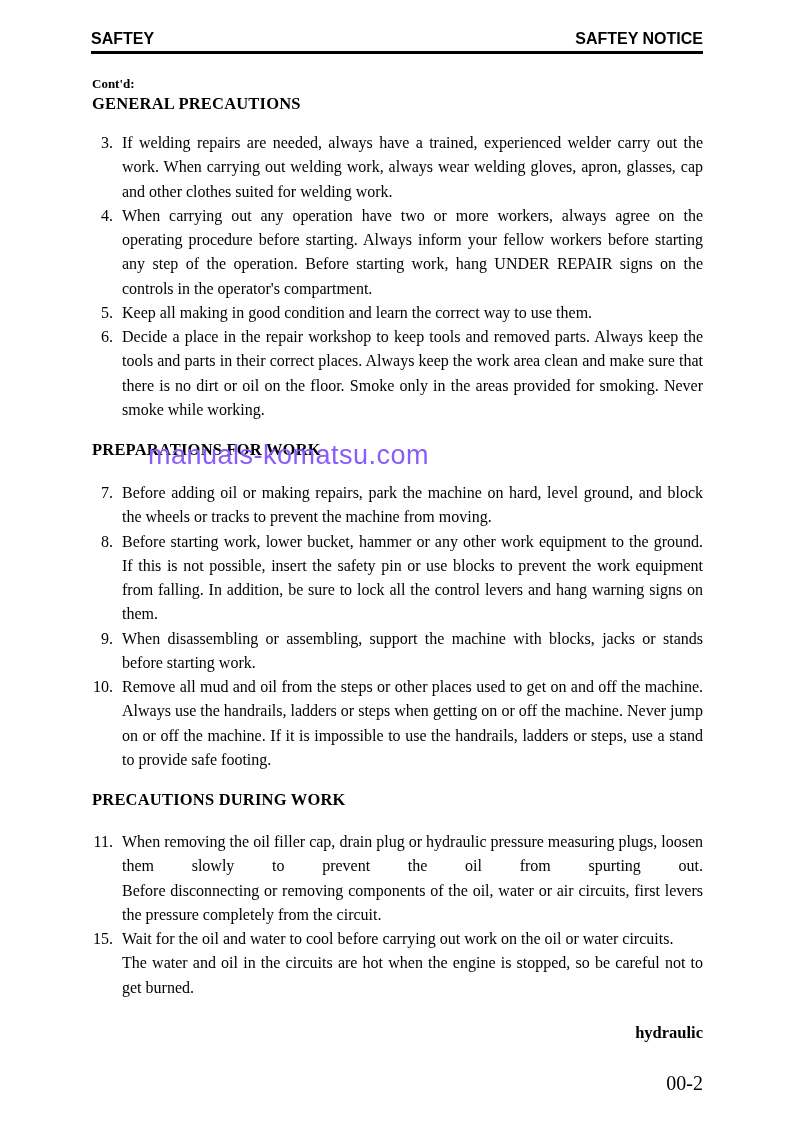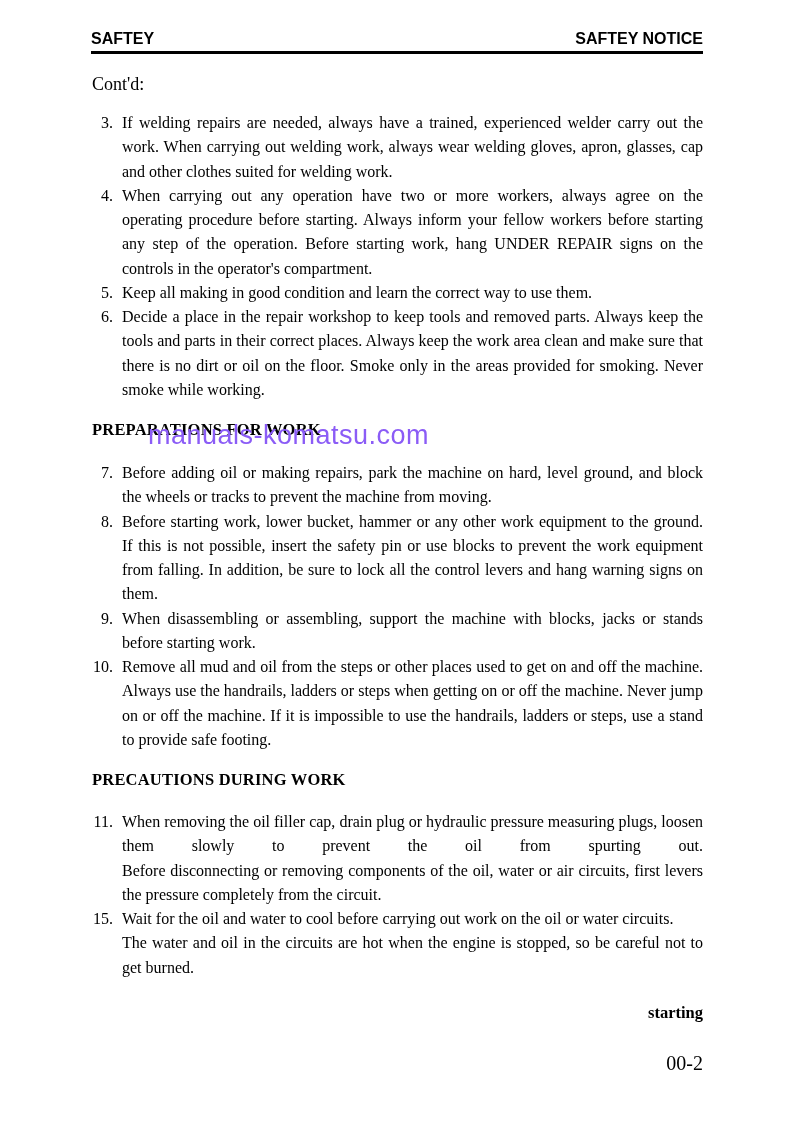--- a/index.html
+++ b/index.html
@@ -32,22 +32,22 @@
   .content {
     position: absolute;
     left: 92px;
     top: 0;
     width: 611px;
     font-size: 16px;
     line-height: 24.25px;
   }
   .contd {
     margin-top: 74px;
-    font-weight: normal;
-    font-size: 18px;
+    font-weight: bold;
+    font-size: 13px;
     line-height: 20px;
   }
   .section-heading {
     font-weight: bold;
     font-size: 16.5px;
     line-height: 20px;
     letter-spacing: 0.2px;
   }
   .heading-2 { margin-top: 18px; position: relative; }
   .heading-3 { margin-top: 18px; }
@@ -101,20 +101,21 @@
 
   <div class="header">
     <span>SAFTEY</span>
     <span>SAFTEY NOTICE</span>
   </div>
 
   <div class="content">
 
     <div class="contd">Cont'd:</div>
 
+    <div class="section-heading heading-1">GENERAL PRECAUTIONS</div>
 
     <div class="list list-1">
       <div class="item">
         <div class="num">3.</div>
         <div class="body">
             <p>If welding repairs are needed, always have a trained, experienced welder carry out the work. When carrying out welding work, always wear welding gloves, apron, glasses, cap and other clothes suited for welding work.</p>
           </div>
       </div>
       <div class="item">
         <div class="num">4.</div>
@@ -180,18 +181,18 @@
       </div>
       <div class="item">
         <div class="num">15.</div>
         <div class="body">
           <p>Wait for the oil and water to cool before carrying out work on the oil or water circuits.</p>
           <p>The water and oil in the circuits are hot when the engine is stopped, so be careful not to get burned.</p>
         </div>
       </div>
     </div>
 
-    <div class="continued">starting</div>
+    <div class="continued">hydraulic</div>
 
     <div class="page-number">00-2</div>
 
   </div>
 </div>
 
 </body></html>

